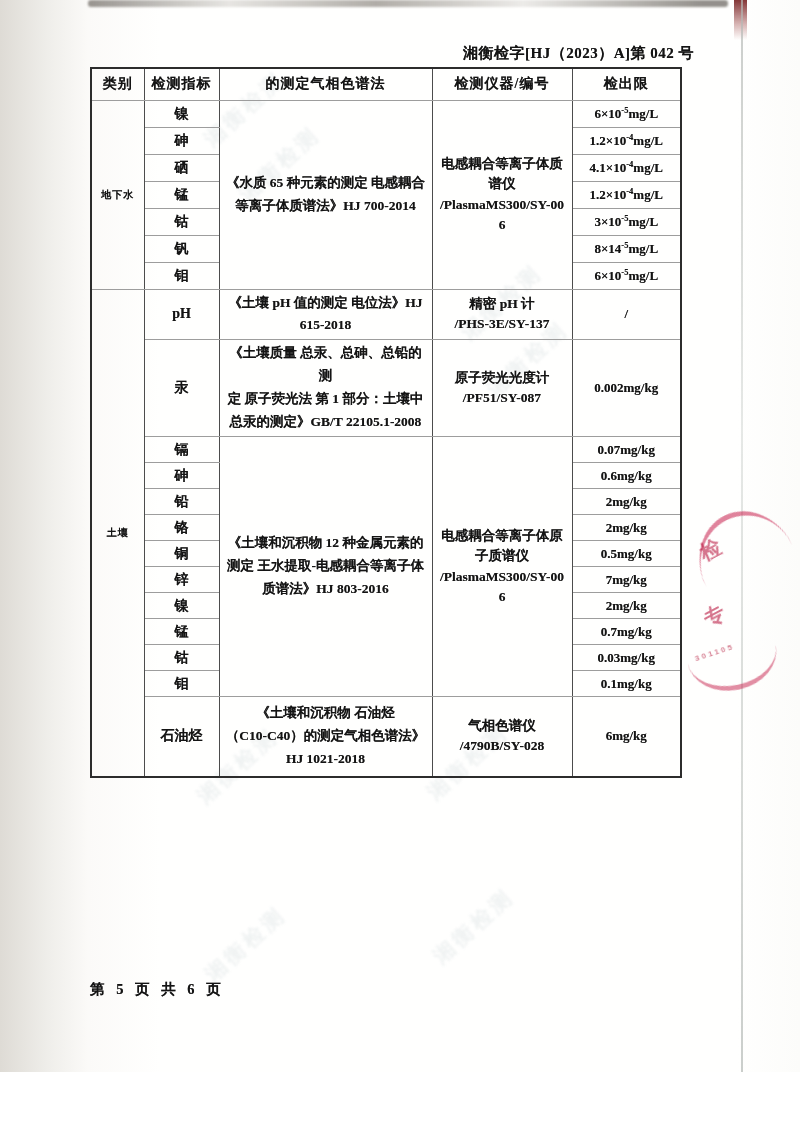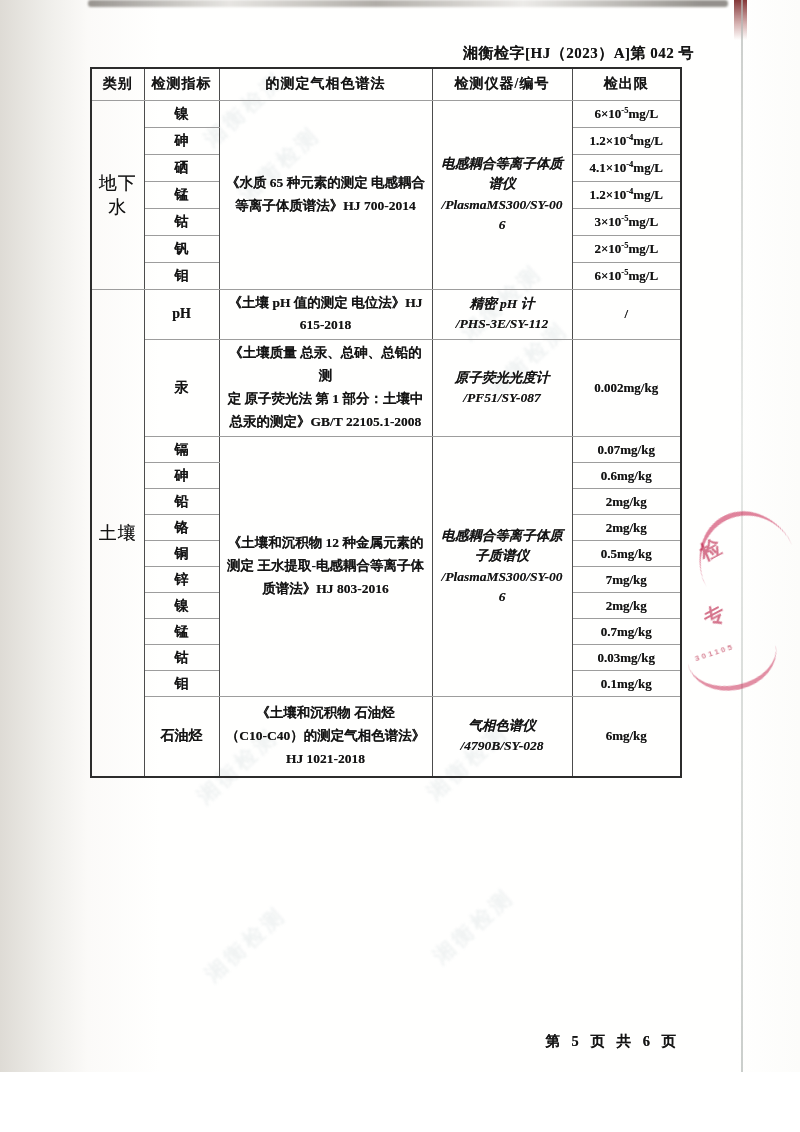--- a/index.html
+++ b/index.html
@@ -47,28 +47,28 @@
   th, td { border-left:1px solid #4c4c4c; border-right:1px solid #4c4c4c;
            border-top:1px solid #9d9d9d; border-bottom:1px solid #9d9d9d;
            text-align:center; vertical-align:middle; overflow:hidden;
            text-shadow:0 0 .5px rgba(10,10,10,.55); }
   thead th { height:32px; font-size:14px; font-weight:700; letter-spacing:1px; }
   tr.r-gw  td { height:27px; }
   tr.r-ph  td { height:33px; }
   tr.r-hg  td { height:66px; }
   tr.r-m   td { height:26px; }
   tr.r-t   td { height:80px; }
-  td.cat   { font-size:18px; font-weight:400; letter-spacing:1px; }
+  td.cat   { font-size:10px; font-weight:700; letter-spacing:1px; }
   td.ind   { font-size:14px; font-weight:700; }
   td.method{ font-size:13.5px; font-weight:700; line-height:1.7; white-space:pre-line; padding:2px 4px;margin-left:12px; }
-  td.instr { font-size:13.5px; font-weight:700; line-height:1.5; white-space:pre-line; padding:2px 2px;font-style:italic; }
+  td.instr { font-size:13.5px; font-weight:700; line-height:1.5; white-space:pre-line; padding:2px 2px; }
   td.limit { font-size:13px; font-weight:700; font-family:"Liberation Serif","DejaVu Serif",serif; }
   td.limit sup { font-size:8.5px; vertical-align:super; }
 
-  .page-footer { position:absolute; left:90px; top:1032px; width:590px; text-align:right;
+  .page-footer { position:absolute; left:90px; top:980px; width:590px; text-align:left;
                  font-size:14.5px; font-weight:700; letter-spacing:4px;
                  text-shadow:0 0 .4px rgba(0,0,0,.6); }
 
   
   .stamp { position:absolute; left:688px; top:510px; width:80px; height:175px;
            pointer-events:none; }
   .stamp-arc-top { position:absolute; left:4px; top:2px; width:96px; height:70px;
                    border-top:5px solid rgba(198,30,74,.55); border-radius:50% 50% 0 0 / 80% 80% 0 0;
                    transform:rotate(-26deg); filter:blur(.5px); }
   .stamp-arc-bot { position:absolute; left:2px; top:140px; width:90px; height:40px;
@@ -146,34 +146,34 @@
           <tr class="r-gw">
             <td class="ind">锰</td>
             <td class="limit"><span>1.2×10</span><sup>-4</sup><span>mg/L</span></td>
           </tr>
           <tr class="r-gw">
             <td class="ind">钴</td>
             <td class="limit"><span>3×10</span><sup>-5</sup><span>mg/L</span></td>
           </tr>
           <tr class="r-gw">
             <td class="ind">钒</td>
-            <td class="limit"><span>2×10</span><sup>-5</sup><span>mg/L</span></td>
+            <td class="limit"><span>8×14</span><sup>-5</sup><span>mg/L</span></td>
           </tr>
           <tr class="r-gw">
             <td class="ind">钼</td>
             <td class="limit"><span>6×10</span><sup>-5</sup><span>mg/L</span></td>
           </tr>
 
           <tr class="r-ph">
             <td class="cat" rowspan="14">土壤</td>
             <td class="ind">pH</td>
             <td class="method">《土壤 pH 值的测定 电位法》HJ
 615-2018</td>
             <td class="instr">精密 pH 计
-/PHS-3E/SY-112</td>
+/PHS-3E/SY-137</td>
             <td class="limit">/</td>
           </tr>
           <tr class="r-hg">
             <td class="ind">汞</td>
             <td class="method">《土壤质量 总汞、总砷、总铅的测
 定 原子荧光法 第 1 部分：土壤中
 总汞的测定》GB/T 22105.1-2008</td>
             <td class="instr">原子荧光光度计
 /PF51/SY-087</td>
             <td class="limit">0.002mg/kg</td>

